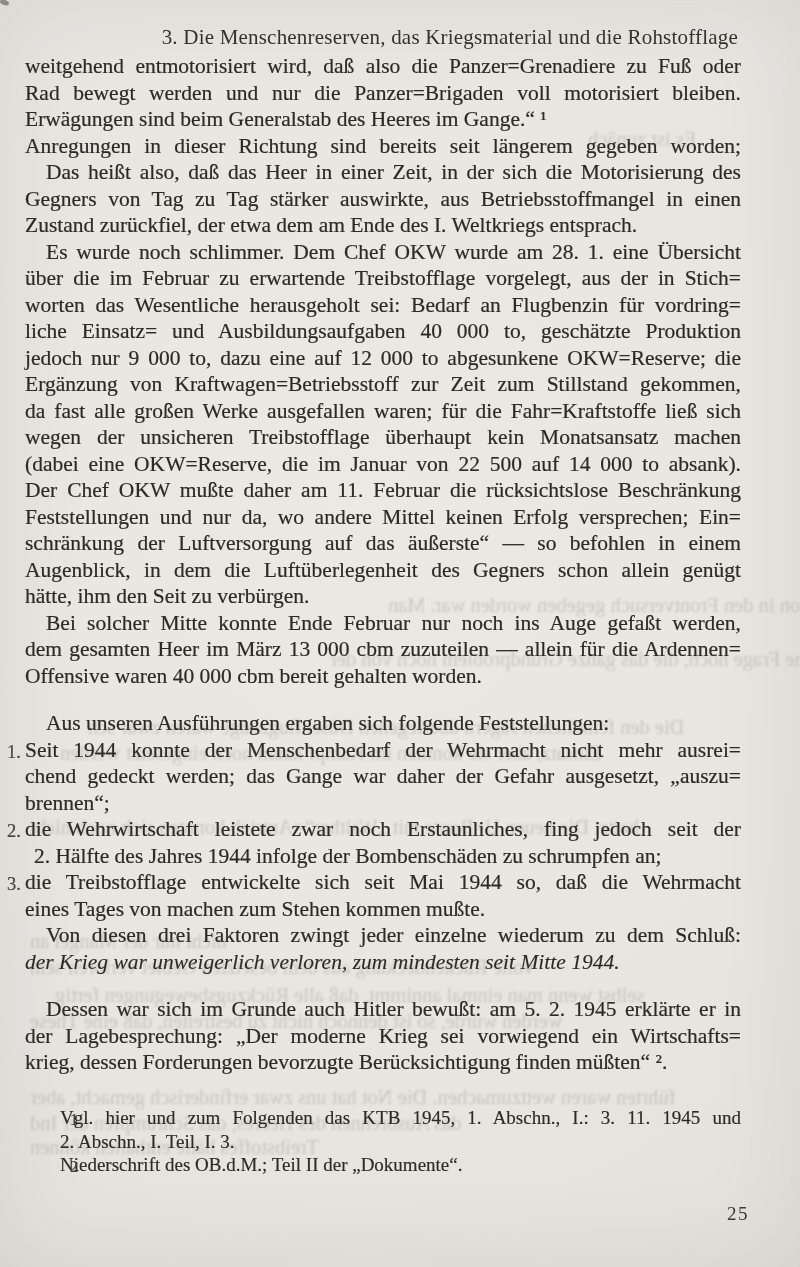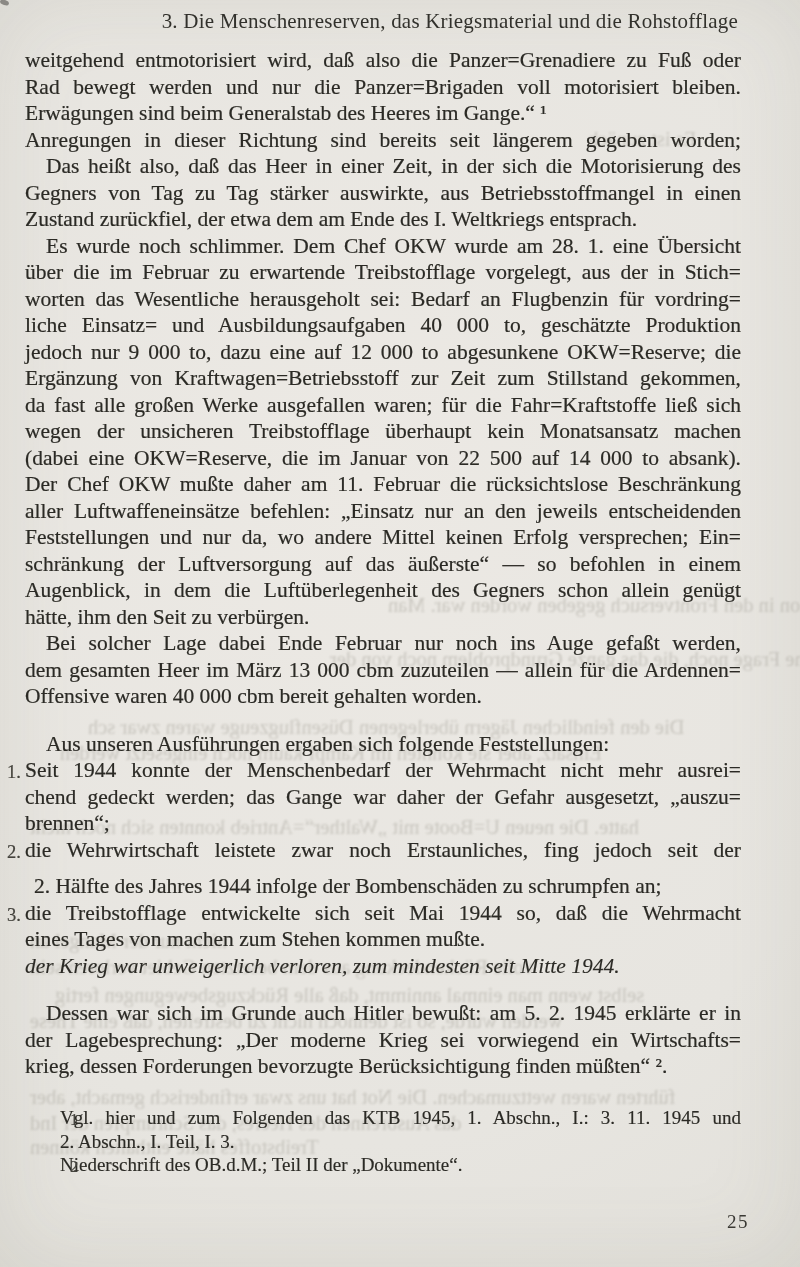--- a/index.html
+++ b/index.html
@@ -7,26 +7,26 @@
     position:relative;
     width:800px;height:1267px;
     margin:0 auto;
     background:radial-gradient(ellipse 130% 95% at 45% 38%, #ece9e4 0%, #e7e5e0 55%, #dedcd5 100%);
     box-shadow:inset 0 0 90px rgba(110,105,90,.12);
     overflow:hidden;
     font-family:"Liberation Serif","DejaVu Serif",serif;
     color:#2b2a25;
   }
   .running-head{
-    position:absolute;top:9px;left:0;width:738px;
+    position:absolute;top:25px;left:0;width:738px;
     text-align:right;font-size:21px;letter-spacing:.2px;
     z-index:2;color:#32312c;
   }
   .text-block{
-    position:absolute;left:25px;top:47px;width:716px;
+    position:absolute;left:25px;top:53px;width:716px;
     font-size:21.5px;line-height:26.5px;z-index:2;
     -webkit-text-stroke:.2px currentColor;
   }
   .para{position:relative;}
   .line{
     position:relative;
     white-space:nowrap;
     text-align:justify;
     text-align-last:justify;
     text-justify:inter-word;
@@ -44,21 +44,21 @@
     font-size:19px;line-height:23.5px;z-index:2;
     -webkit-text-stroke:.15px currentColor;
   }
   .fn{position:relative;padding-left:35px;}
   .fn-marker{
     position:absolute;left:10px;top:2px;font-size:16.5px;color:#44433d;
   }
   .page-number{
     position:absolute;top:1203px;left:0;width:749px;
     text-align:right;font-size:19px;letter-spacing:1.5px;
-    color:#3a3934;z-index:2;margin-top:8px;
+    color:#3a3934;z-index:2;
   }
   .ghost{
     position:absolute;white-space:nowrap;
     transform:scaleX(-1);
     filter:blur(1.15px);
     color:#a6a39a;opacity:.48;
     font-size:20.5px;z-index:1;
   }
   .speck{
     position:absolute;left:0;top:0;width:9px;height:5px;
@@ -103,49 +103,49 @@
         <div class="line indent">Es wurde noch schlimmer. Dem Chef OKW wurde am 28. 1. eine Übersicht</div>
         <div class="line">über die im Februar zu erwartende Treibstofflage vorgelegt, aus der in Stich=</div>
         <div class="line">worten das Wesentliche herausgeholt sei: Bedarf an Flugbenzin für vordring=</div>
         <div class="line">liche Einsatz= und Ausbildungsaufgaben 40&nbsp;000 to, geschätzte Produktion</div>
         <div class="line">jedoch nur 9&nbsp;000 to, dazu eine auf 12&nbsp;000 to abgesunkene OKW=Reserve; die</div>
         <div class="line">Ergänzung von Kraftwagen=Betriebsstoff zur Zeit zum Stillstand gekommen,</div>
         <div class="line">da fast alle großen Werke ausgefallen waren; für die Fahr=Kraftstoffe ließ sich</div>
         <div class="line">wegen der unsicheren Treibstofflage überhaupt kein Monatsansatz machen</div>
         <div class="line">(dabei eine OKW=Reserve, die im Januar von 22&nbsp;500 auf 14&nbsp;000 to absank).</div>
         <div class="line">Der Chef OKW mußte daher am 11. Februar die rücksichtslose Beschränkung</div>
-        <div class="line">aller Luftwaffeneinsätze befehlen: „Einsatz nur an den jeweils entscheidenden</div>
         <div class="line">Feststellungen und nur da, wo andere Mittel keinen Erfolg versprechen; Ein=</div>
         <div class="line">schränkung der Luftversorgung auf das äußerste“ — so befohlen in einem</div>
         <div class="line">Augenblick, in dem die Luftüberlegenheit des Gegners schon allein genügt</div>
         <div class="line last">hätte, ihm den Seit zu verbürgen.</div>
       </div>
       <div class="para">
-        <div class="line indent">Bei solcher Lage dabei Ende Februar nur noch ins Auge gefaßt werden,</div>
+        <div class="line indent">Bei solcher Mitte konnte Ende Februar nur noch ins Auge gefaßt werden,</div>
         <div class="line">dem gesamten Heer im März 13&nbsp;000 cbm zuzuteilen — allein für die Ardennen=</div>
         <div class="line last">Offensive waren 40&nbsp;000 cbm bereit gehalten worden.</div>
       </div>
       <div class="spacer" style="height: 21px;"></div>
       <div class="para">
         <div class="line indent last">Aus unseren Ausführungen ergaben sich folgende Feststellungen:</div>
       </div>
       <div class="para">
         <div class="line"><span class="marker">1.</span>Seit 1944 konnte der Menschenbedarf der Wehrmacht nicht mehr ausrei=</div>
         <div class="line">chend gedeckt werden; das Gange war daher der Gefahr ausgesetzt, „auszu=</div>
         <div class="line last">brennen“;</div>
       </div>
       <div class="para">
         <div class="line"><span class="marker">2.</span>die Wehrwirtschaft leistete zwar noch Erstaunliches, fing jedoch seit der</div>
-        <div class="line last" style="padding-left: 9px; margin-top: 10px;">2. Hälfte des Jahres 1944 infolge der Bombenschäden zu schrumpfen an;</div>
+        <div class="line last" style="padding-left: 9px;">2. Hälfte des Jahres 1944 infolge der Bombenschäden zu schrumpfen an;</div>
       </div>
       <div class="para">
         <div class="line"><span class="marker">3.</span>die Treibstofflage entwickelte sich seit Mai 1944 so, daß die Wehrmacht</div>
         <div class="line last">eines Tages von machen zum Stehen kommen mußte.</div>
       </div>
       <div class="para">
+        <div class="line indent">Von diesen drei Faktoren zwingt jeder einzelne wiederum zu dem Schluß:</div>
         <div class="line last it">der Krieg war unweigerlich verloren, zum mindesten seit Mitte 1944.</div>
       </div>
       <div class="spacer" style="height: 21px;"></div>
       <div class="para">
         <div class="line indent">Dessen war sich im Grunde auch Hitler bewußt: am 5. 2. 1945 erklärte er in</div>
         <div class="line">der Lagebesprechung: „Der moderne Krieg sei vorwiegend ein Wirtschafts=</div>
         <div class="line last">krieg, dessen Forderungen bevorzugte Berücksichtigung finden müßten“ ².</div>
       </div>
     </div>
   <div class="footnotes" id="footnotes">

